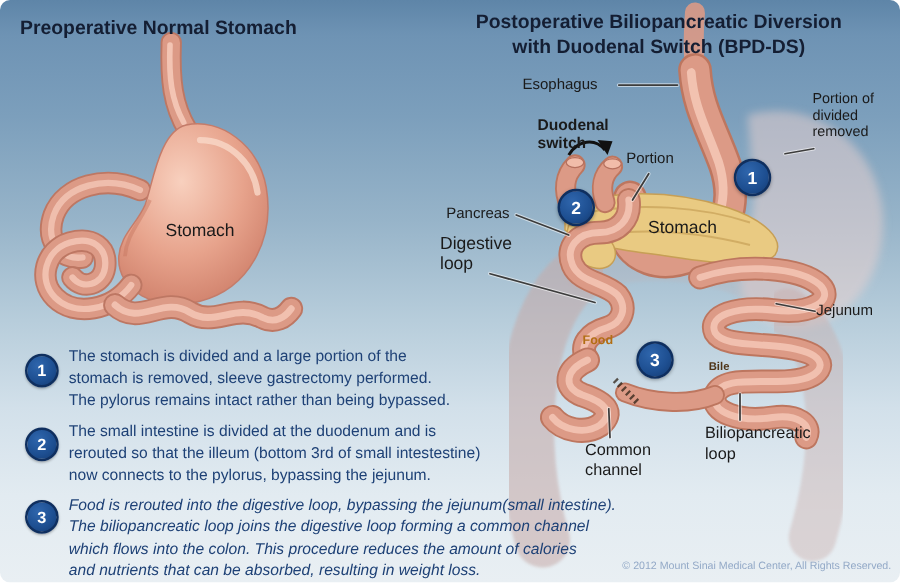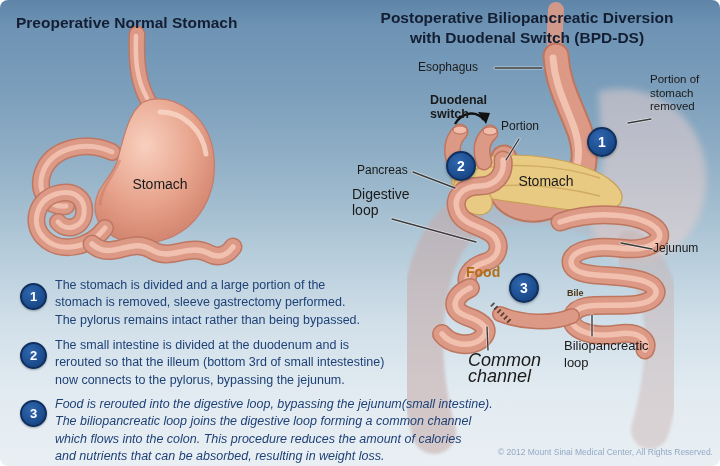--- a/index.html
+++ b/index.html
@@ -154,33 +154,33 @@
   </svg>
 
   <div class="title" style="left:16px;top:14px;width:310px;">Preoperative Normal Stomach</div>
   <div class="title" style="left:348px;top:8px;width:358px;text-align:center;line-height:20px;">Postoperative Biliopancreatic Diversion
 with Duodenal Switch (BPD-DS)</div>
 
   <div class="lbl" style="left:120px;top:178px;width:80px;text-align:center;font-size:14px;">Stomach</div>
 
   <div class="lbl" style="left:418px;top:61px;width:72px;">Esophagus</div>
   <div class="lbl" style="left:650px;top:73px;width:64px;font-size:11.5px;">Portion of
-stomach
+divided
 removed</div>
   <div class="lbl" style="left:430px;top:93px;width:84px;font-weight:bold;font-size:12.5px;line-height:14px;">Duodenal
 switch</div>
   <div class="lbl" style="left:501px;top:120px;width:60px;">Portion</div>
   <div class="lbl" style="left:357px;top:164px;width:62px;">Pancreas</div>
   <div class="lbl" style="left:508px;top:175px;width:76px;text-align:center;font-size:14px;">Stomach</div>
   <div class="lbl" style="left:352px;top:186px;width:70px;font-size:14px;line-height:16px;">Digestive
 loop</div>
   <div class="lbl" style="left:653px;top:242px;width:62px;">Jejunum</div>
-  <div class="lbl" style="left:466px;top:266px;width:34px;font-size:14px;font-weight:bold;color:#b26e14;">Food</div>
+  <div class="lbl" style="left:466px;top:266px;width:34px;font-size:10px;font-weight:bold;color:#b26e14;">Food</div>
   <div class="lbl" style="left:567px;top:287px;width:26px;font-size:9px;font-weight:bold;color:#4f3518;">Bile</div>
-  <div class="lbl" style="left:468px;top:352px;width:70px;font-size:18px;line-height:16px;font-style:italic;">Common
+  <div class="lbl" style="left:468px;top:352px;width:70px;font-size:13px;line-height:16px;">Common
 channel</div>
   <div class="lbl" style="left:564px;top:337px;width:120px;font-size:13px;line-height:17px;">Biliopancreatic
 loop</div>
 
   <div class="marker" style="left:587px;top:127px;">1</div>
   <div class="marker" style="left:446px;top:151px;">2</div>
   <div class="marker" style="left:509px;top:273px;">3</div>
 
   <div class="stepcircle" style="top:283px;">1</div>
   <div class="steptext" style="top:277px;width:340px;">The stomach is divided and a large portion of the

